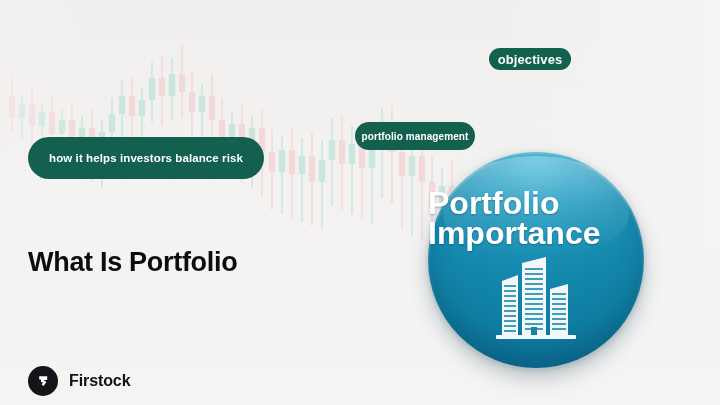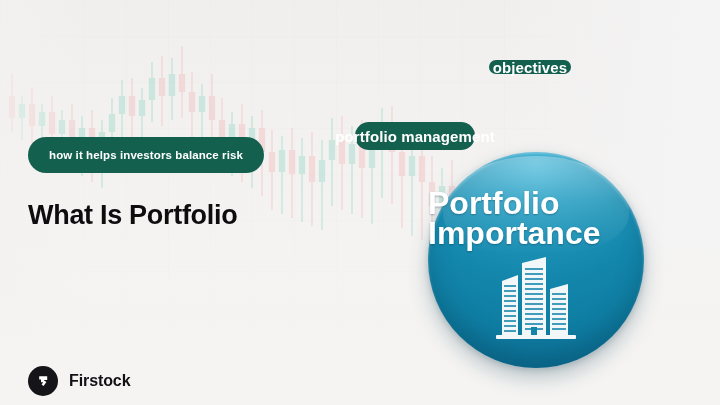--- a/index.html
+++ b/index.html
@@ -39,43 +39,43 @@
     position:absolute;
     display:flex;align-items:center;justify-content:center;
     border-radius:999px;
     color:#ffffff;
     font-weight:700;
     letter-spacing:.1px;
     white-space:nowrap;
     box-sizing:border-box;
   }
   .pill-hero{
-    left:28px;top:137px;width:236px;height:36px;
+    left:28px;top:137px;width:236px;height:42px;
     background:#14604f;font-size:11.5px;font-weight:600;
   }
   .pill-objectives{
-    left:489px;top:60px;width:82px;height:14px;
-    background:#14604f;font-size:15px;
+    left:489px;top:48px;width:82px;height:22px;
+    background:#14604f;font-size:13px;
   }
   .pill-portfolio{
     left:355px;top:122px;width:120px;height:28px;
-    background:#14604f;font-size:15px;
+    background:#14604f;font-size:10px;
   }
   .pill-performance{
     left:592px;top:117px;width:117px;height:27px;
     background:#8fa9a5;font-size:10px;
   }
 
   
   .headline{
     position:absolute;left:28px;top:192px;width:390px;
     font-size:27px;line-height:46px;font-weight:800;
     color:#0d0d0f;letter-spacing:-.3px;
   }
-  .headline span{display:block;}
+  .headline span{display:block;margin-top:47px;}
 
   
   .circle-wrap{
     position:absolute;left:428px;top:152px;width:216px;height:216px;
   }
   .circle{
     position:absolute;inset:0;border-radius:50%;
     background:
       radial-gradient(120% 95% at 50% 6%,#3fb4d6 0%,#2ba2c6 16%,#1c92b6 36%,#1385ab 58%,#0f7ea3 78%,#0d7096 100%);
     box-shadow:

